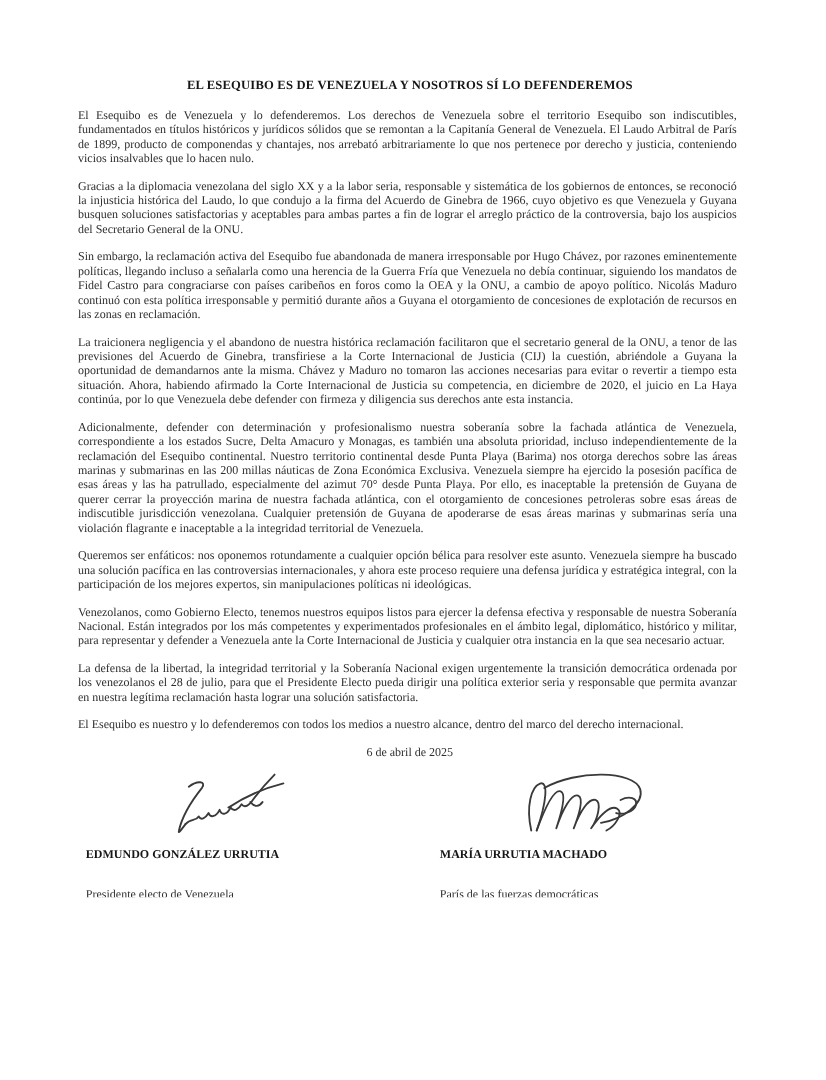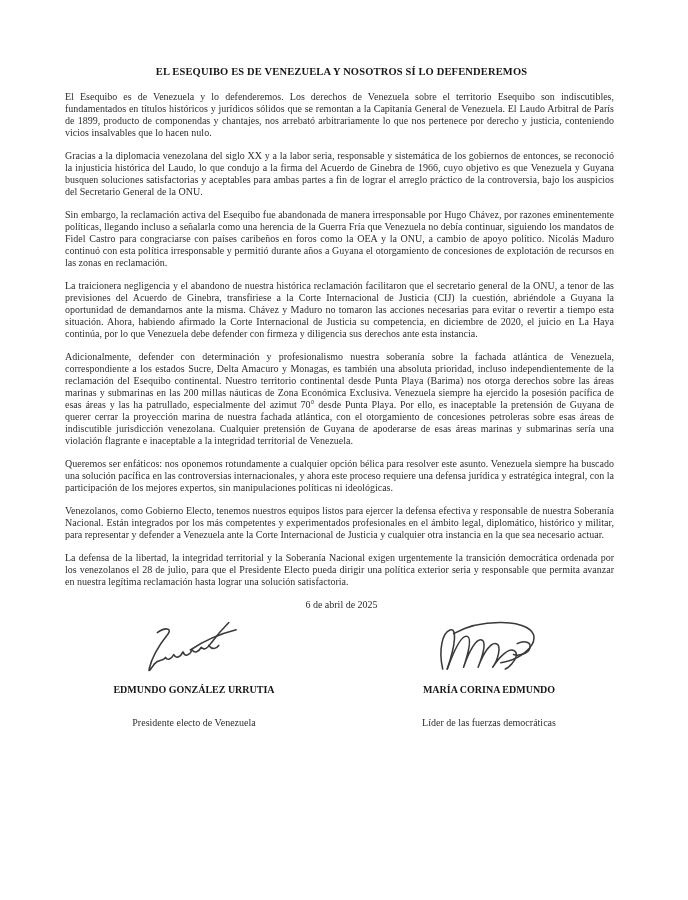--- a/index.html
+++ b/index.html
@@ -39,21 +39,21 @@
   }
   .signatures {
     display: flex;
     justify-content: center;
     align-items: flex-end;
     gap: 50px;
     margin-top: 6px;
   }
   .signer {
     width: 245px;
-    text-align: center;
+    text-align: left;
   }
   .sig-art {
     display: block;
     margin: 0 auto 3px auto;
     height: 60px;
   }
   .sig-art path {
     fill: none;
     stroke: #3a3a3a;
     stroke-width: 1.7;
@@ -81,20 +81,21 @@
 
   <div class="doc-body">
     <p>El Esequibo es de Venezuela y lo defenderemos. Los derechos de Venezuela sobre el territorio Esequibo son indiscutibles, fundamentados en títulos históricos y jurídicos sólidos que se remontan a la Capitanía General de Venezuela. El Laudo Arbitral de París de 1899, producto de componendas y chantajes, nos arrebató arbitrariamente lo que nos pertenece por derecho y justicia, conteniendo vicios insalvables que lo hacen nulo.</p>
     <p>Gracias a la diplomacia venezolana del siglo XX y a la labor seria, responsable y sistemática de los gobiernos de entonces, se reconoció la injusticia histórica del Laudo, lo que condujo a la firma del Acuerdo de Ginebra de 1966, cuyo objetivo es que Venezuela y Guyana busquen soluciones satisfactorias y aceptables para ambas partes a fin de lograr el arreglo práctico de la controversia, bajo los auspicios del Secretario General de la ONU.</p>
     <p>Sin embargo, la reclamación activa del Esequibo fue abandonada de manera irresponsable por Hugo Chávez, por razones eminentemente políticas, llegando incluso a señalarla como una herencia de la Guerra Fría que Venezuela no debía continuar, siguiendo los mandatos de Fidel Castro para congraciarse con países caribeños en foros como la OEA y la ONU, a cambio de apoyo político. Nicolás Maduro continuó con esta política irresponsable y permitió durante años a Guyana el otorgamiento de concesiones de explotación de recursos en las zonas en reclamación.</p>
     <p>La traicionera negligencia y el abandono de nuestra histórica reclamación facilitaron que el secretario general de la ONU, a tenor de las previsiones del Acuerdo de Ginebra, transfiriese a la Corte Internacional de Justicia (CIJ) la cuestión, abriéndole a Guyana la oportunidad de demandarnos ante la misma. Chávez y Maduro no tomaron las acciones necesarias para evitar o revertir a tiempo esta situación. Ahora, habiendo afirmado la Corte Internacional de Justicia su competencia, en diciembre de 2020, el juicio en La Haya continúa, por lo que Venezuela debe defender con firmeza y diligencia sus derechos ante esta instancia.</p>
     <p>Adicionalmente, defender con determinación y profesionalismo nuestra soberanía sobre la fachada atlántica de Venezuela, correspondiente a los estados Sucre, Delta Amacuro y Monagas, es también una absoluta prioridad, incluso independientemente de la reclamación del Esequibo continental. Nuestro territorio continental desde Punta Playa (Barima) nos otorga derechos sobre las áreas marinas y submarinas en las 200 millas náuticas de Zona Económica Exclusiva. Venezuela siempre ha ejercido la posesión pacífica de esas áreas y las ha patrullado, especialmente del azimut 70° desde Punta Playa. Por ello, es inaceptable la pretensión de Guyana de querer cerrar la proyección marina de nuestra fachada atlántica, con el otorgamiento de concesiones petroleras sobre esas áreas de indiscutible jurisdicción venezolana. Cualquier pretensión de Guyana de apoderarse de esas áreas marinas y submarinas sería una violación flagrante e inaceptable a la integridad territorial de Venezuela.</p>
     <p>Queremos ser enfáticos: nos oponemos rotundamente a cualquier opción bélica para resolver este asunto. Venezuela siempre ha buscado una solución pacífica en las controversias internacionales, y ahora este proceso requiere una defensa jurídica y estratégica integral, con la participación de los mejores expertos, sin manipulaciones políticas ni ideológicas.</p>
     <p>Venezolanos, como Gobierno Electo, tenemos nuestros equipos listos para ejercer la defensa efectiva y responsable de nuestra Soberanía Nacional. Están integrados por los más competentes y experimentados profesionales en el ámbito legal, diplomático, histórico y militar, para representar y defender a Venezuela ante la Corte Internacional de Justicia y cualquier otra instancia en la que sea necesario actuar.</p>
     <p>La defensa de la libertad, la integridad territorial y la Soberanía Nacional exigen urgentemente la transición democrática ordenada por los venezolanos el 28 de julio, para que el Presidente Electo pueda dirigir una política exterior seria y responsable que permita avanzar en nuestra legítima reclamación hasta lograr una solución satisfactoria.</p>
+    <p>El Esequibo es nuestro y lo defenderemos con todos los medios a nuestro alcance, dentro del marco del derecho internacional.</p>
   </div>
 
   <div class="doc-date">6 de abril de 2025</div>
 
   <div class="signatures">
 
     <div class="signer">
       <svg class="sig-art" viewBox="0 0 120 62" width="110" height="60" aria-hidden="true">
         <path d="M20,12 C28,6 36,7 32,13 C24,23 14,38 11,52 C10,56 14,50 17,46"></path>
         <path d="M17,46 C22,40 26,44 29,39 C31,43 35,41 38,36 C40,41 45,39 48,33 C50,39 55,37 58,31 C61,35 65,33 68,28 C71,32 75,29 79,23 C85,15 92,7 98,1"></path>
@@ -105,19 +106,19 @@
       <div class="signer-role">Presidente electo de Venezuela</div>
     </div>
 
     <div class="signer">
       <svg class="sig-art" viewBox="0 0 130 62" width="118" height="60" aria-hidden="true">
         <path d="M14,52 C9,30 14,12 22,9 C30,6 28,26 19,52"></path>
         <path d="M19,52 C27,30 35,14 41,16 C47,18 41,38 37,50 C43,32 51,18 57,20 C63,22 57,40 53,50 C59,34 67,22 73,24 C79,26 75,42 69,50 C77,38 87,28 93,32 C99,36 91,48 83,52"></path>
         <path d="M26,13 C56,-4 108,-3 114,14 C118,27 98,42 78,45"></path>
         <path d="M96,24 C104,20 112,22 110,29 C108,35 98,38 92,36"></path>
       </svg>
-      <div class="signer-name">MARÍA CORINA EDMUNDO</div>
-      <div class="signer-role">Líder de las fuerzas democráticas</div>
+      <div class="signer-name">MARÍA URRUTIA MACHADO</div>
+      <div class="signer-role">París de las fuerzas democráticas</div>
     </div>
 
   </div>
 
 </div>
 
 </body></html>

